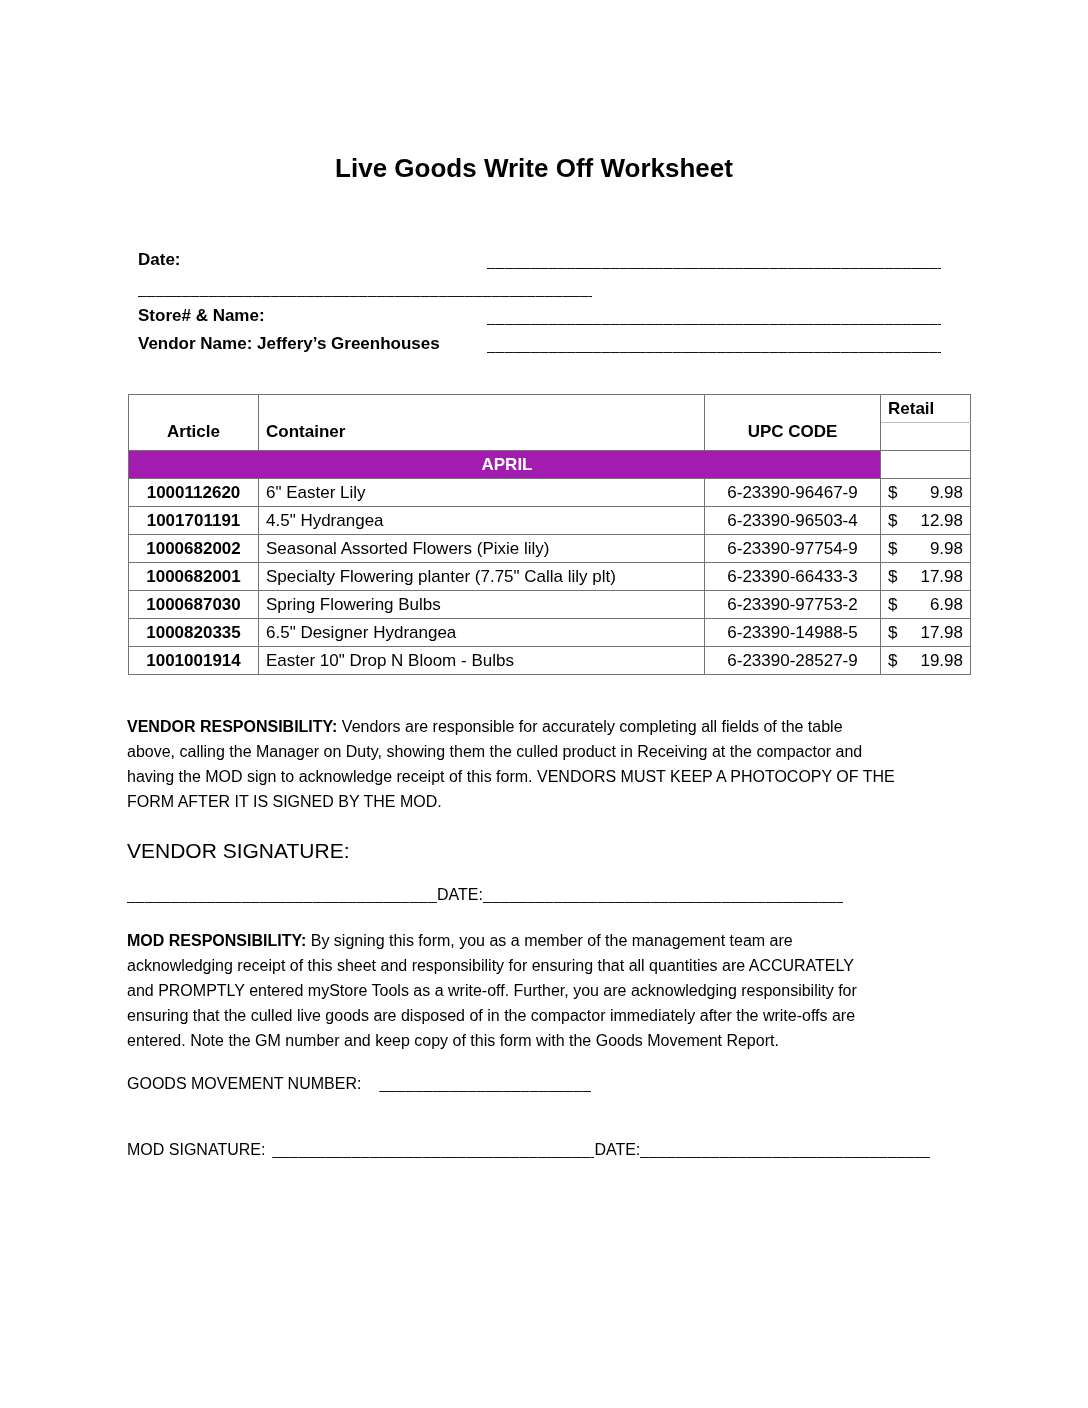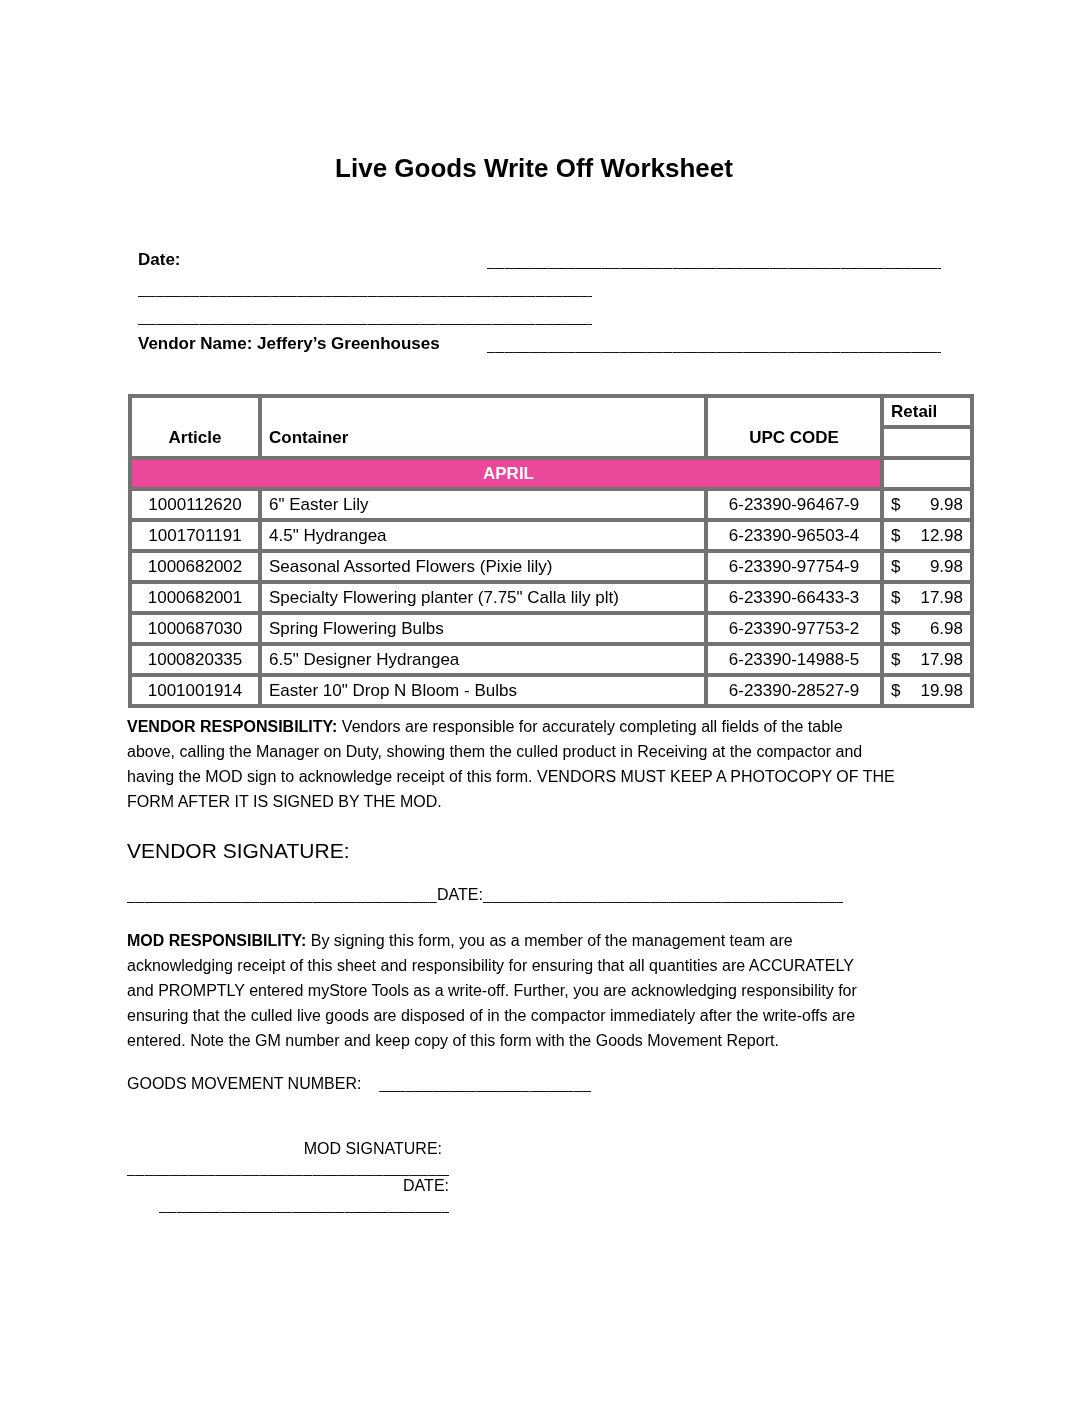--- a/index.html
+++ b/index.html
@@ -26,58 +26,58 @@
     letter-spacing: 0.5px; color: #000;
   }
   .fill-info { width: 454px; }
   
   .wtable {
     position: absolute; left: 128px; top: 394px;
     border-collapse: collapse; table-layout: fixed;
     font-size: 17px;
   }
   .wtable td {
-    border: 4px solid #737373;
+    border: 1px solid #737373;
     height: 27px; padding: 0 7px;
     overflow: hidden; white-space: nowrap;
     vertical-align: middle;
     margin-left: 42px;
   }
   .wtable td.hdr { font-weight: 700; vertical-align: bottom; padding-bottom: 8px; }
   .h-article { text-align: center; }
   .h-container { text-align: left; }
   .h-upc { text-align: center; }
   .retail-top { border-bottom: 1px solid #bfbfbf !important; vertical-align: middle !important; padding-bottom: 0 !important; text-align: left; }
   .retail-mid { border-top: 1px solid #bfbfbf; border-bottom: 1px solid #bfbfbf; }
   .retail-low { border-top: 1px solid #bfbfbf; }
   .month {
     color: #fff; font-weight: 700; text-align: center;
     font-size: 17px;
   }
-  .c-art { text-align: center; }
+  .c-art { text-align: center; font-weight: bold; }
   .c-cont { text-align: left; }
   .c-upc { text-align: center; border-radius: 10px; }
   .c-retail { position: relative; }
   .c-retail .cur { position: absolute; left: 7px; top: 50%; transform: translateY(-50%); }
   .c-retail .amt { position: absolute; right: 7px; top: 50%; transform: translateY(-50%); }
   
   .para {
     position: absolute; left: 127px; width: 945px;
     font-size: 16px; line-height: 25px;
     white-space: pre-line;
   }
   .lead { font-weight: 700; }
   .vendor-para { top: 714px; }
   .mod-para { top: 928px; }
   .plain-label { position: absolute; left: 127px; font-size: 21px; white-space: nowrap; }
   .vendor-sig-label { top: 839px; }
   .sig-line { position: absolute; left: 127px; display: flex; align-items: flex-end; font-size: 16px; white-space: nowrap; }
   .vendor-sig-line { top: 885px; }
   .goods-line { top: 1074px; gap: 11px; }
-  .mod-sig-line { top: 1140px; flex-direction: column; }
+  .mod-sig-line { top: 1140px; }
   .sig-line .lbl { margin-right: 7px; }
   .fill-vs-left  { width: 310px; }
   .fill-vs-right { width: 360px; }
   .fill-gm { width: 212px; }
   .fill-ms-left  { width: 322px; }
   .fill-ms-right { width: 290px; }
 </style>
 </head>
 <body>
 
@@ -85,20 +85,21 @@
 
 <div class="info-block">
   <div class="info-row">
     <span class="info-label">Date:</span>
     <span class="fill fill-info">________________________________________________________________________________</span>
   </div>
   <div class="info-row">
     <span class="fill fill-info">________________________________________________________________________________</span>
   </div>
   <div class="info-row">
+    <span class="info-label">Store# &amp; Name:</span>
     <span class="fill fill-info">________________________________________________________________________________</span>
   </div>
   <div class="info-row">
     <span class="info-label">Vendor Name: Jeffery’s Greenhouses</span>
     <span class="fill fill-info">________________________________________________________________________________</span>
   </div>
 </div>
 
 <table class="wtable">
   <colgroup>
@@ -111,21 +112,21 @@
       <tr>
     <td class="hdr h-article" rowspan="2">Article</td>
     <td class="hdr h-container" rowspan="2">Container</td>
     <td class="hdr h-upc" rowspan="2">UPC CODE</td>
     <td class="hdr retail-top">Retail</td>
   </tr>
   <tr>
     <td class="retail-mid"></td>
   </tr>
   <tr>
-    <td colspan="3" class="month" style="background-color: #ec4899; padding-left: 12px;">APRIL</td>
+    <td colspan="3" class="month" style="background-color: #a21caf; padding-left: 12px;">APRIL</td>
     <td class="retail-low"></td>
   </tr>
   <tr>
     <td class="c-art">1000112620</td>
     <td class="c-cont">6" Easter Lily</td>
     <td class="c-upc">6-23390-96467-9</td>
     <td class="c-retail">
           <span class="cur">$</span>
           <span class="amt">9.98</span>
         </td>

